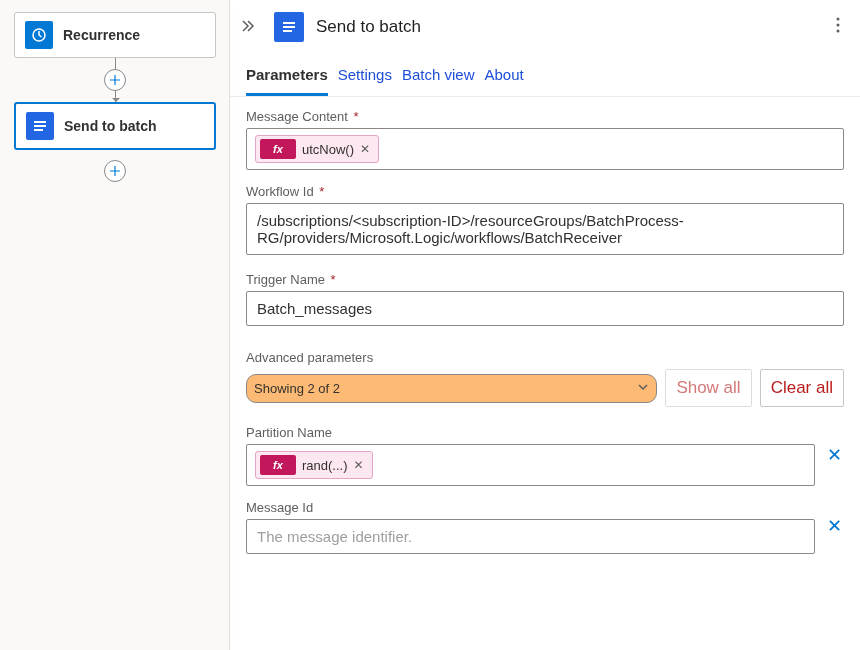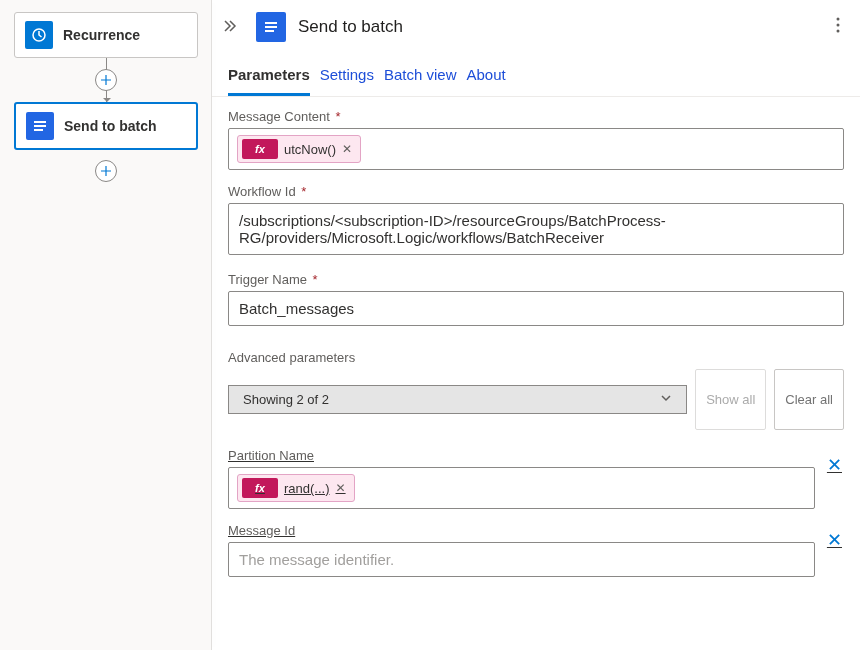--- a/index.html
+++ b/index.html
@@ -1,17 +1,17 @@
 <!DOCTYPE html>
 <html><head>
 <meta charset="utf-8">
 <style>
   * { box-sizing: border-box; font-family: "Segoe UI", -apple-system, sans-serif; }
   body { margin: 0; background: #fff; color: #323130; font-size: 14px; width: 860px; height: 650px; overflow: hidden; display: flex; }
-  .canvas { width: 212px; background: #faf9f8; padding: 12px 14px; position: relative; }
+  .canvas { width: 230px; background: #faf9f8; padding: 12px 14px; position: relative; }
   .canvas::after { content:""; position:absolute; top:0; right:0; bottom:0; width:1px; background:#e1dfdd; box-shadow: 2px 0 6px rgba(0,0,0,.04); }
   .node { display:flex; align-items:center; gap:10px; background:#fff; border:1px solid #c8c6c4; border-radius:3px; padding:8px 10px; }
   .node.selected { border:2px solid #0078d4; }
   .node-icon { width:28px; height:28px; border-radius:2px; display:flex; align-items:center; justify-content:center; color:#fff; }
   .bg-clock { background:#0078d4; }
   .bg-batch { background:#2266e3; }
   .node-title { font-weight:600; font-size:14px; }
   .connector { height:44px; display:flex; justify-content:center; position:relative; }
   .connector-line { width:1px; background:#8a8886; height:100%; position:relative; }
   .connector-line::before { content:""; position:absolute; bottom:-4px; left:-3px; border:4px solid transparent; border-top-color:#8a8886; }
@@ -33,26 +33,26 @@
   .label { font-size:13px; color:#605e5c; margin-bottom:4px; display:block; }
   .req { color:#a4262c; margin-left:2px; }
   .input { width:100%; border:1px solid #8a8886; border-radius:2px; padding:8px 10px; font-size:15px; color:#323130; background:#fff; font-family:inherit; resize:none; }
   .input::placeholder { color:#a19f9d; }
   .token-box { border:1px solid #8a8886; border-radius:2px; padding:6px 8px; min-height:38px; background:#fff; display:flex; align-items:center; flex-wrap:wrap; gap:6px; }
   .token { display:inline-flex; align-items:center; gap:6px; background:#fde7f0; border:1px solid #e3a4c5; border-radius:3px; padding:3px 8px 3px 4px; font-size:13px; }
   .token-fx { width:36px; height:20px; background:#c2185b; color:#fff; display:flex; align-items:center; justify-content:center; border-radius:2px; font-style:italic; font-size:11px; font-weight:600; }
   .token-close { cursor:pointer; font-size:12px; color:#605e5c; }
 
   .adv-row { display:flex; align-items:center; gap:8px; }
-  .select { flex:1; border:1px solid #8a8886; border-radius:0; padding:6px 14px; display:flex; justify-content:space-between; align-items:center; background:#e5e5e5; cursor:pointer; font-size:13px; }
+  .select { flex:1; border:1px solid #8a8886; border-radius:10px; padding:6px 7px; display:flex; justify-content:space-between; align-items:center; background:#fdba74; cursor:pointer; font-size:13px; }
   .chev { color:#605e5c; }
-  .btn-outline { border:1px solid #c8c6c4; background:#fff; padding:22px 10px; border-radius:2px; font-size:13px; color:#737373; cursor:pointer; }
+  .btn-outline { border:1px solid #c8c6c4; background:#fff; padding:8px 10px; border-radius:2px; font-size:17px; color:#b91c1c; cursor:pointer; }
   .btn-outline.disabled { opacity:.6; cursor:default; }
 
-  .removable { display:flex; align-items:flex-start; gap:10px;text-decoration:underline; }
+  .removable { display:flex; align-items:center; gap:10px; }
   .removable .field { flex:1; margin-bottom:0; }
   .remove-x { color:#0078d4; font-size:18px; cursor:pointer; padding:6px 2px 8px; }
 </style>
 </head>
 <body>
 
 <div class="canvas">
   <div class="node">
     <div class="node-icon bg-clock">
       <svg width="16" height="16" viewBox="0 0 16 16" fill="none" stroke="white" stroke-width="1.5">

